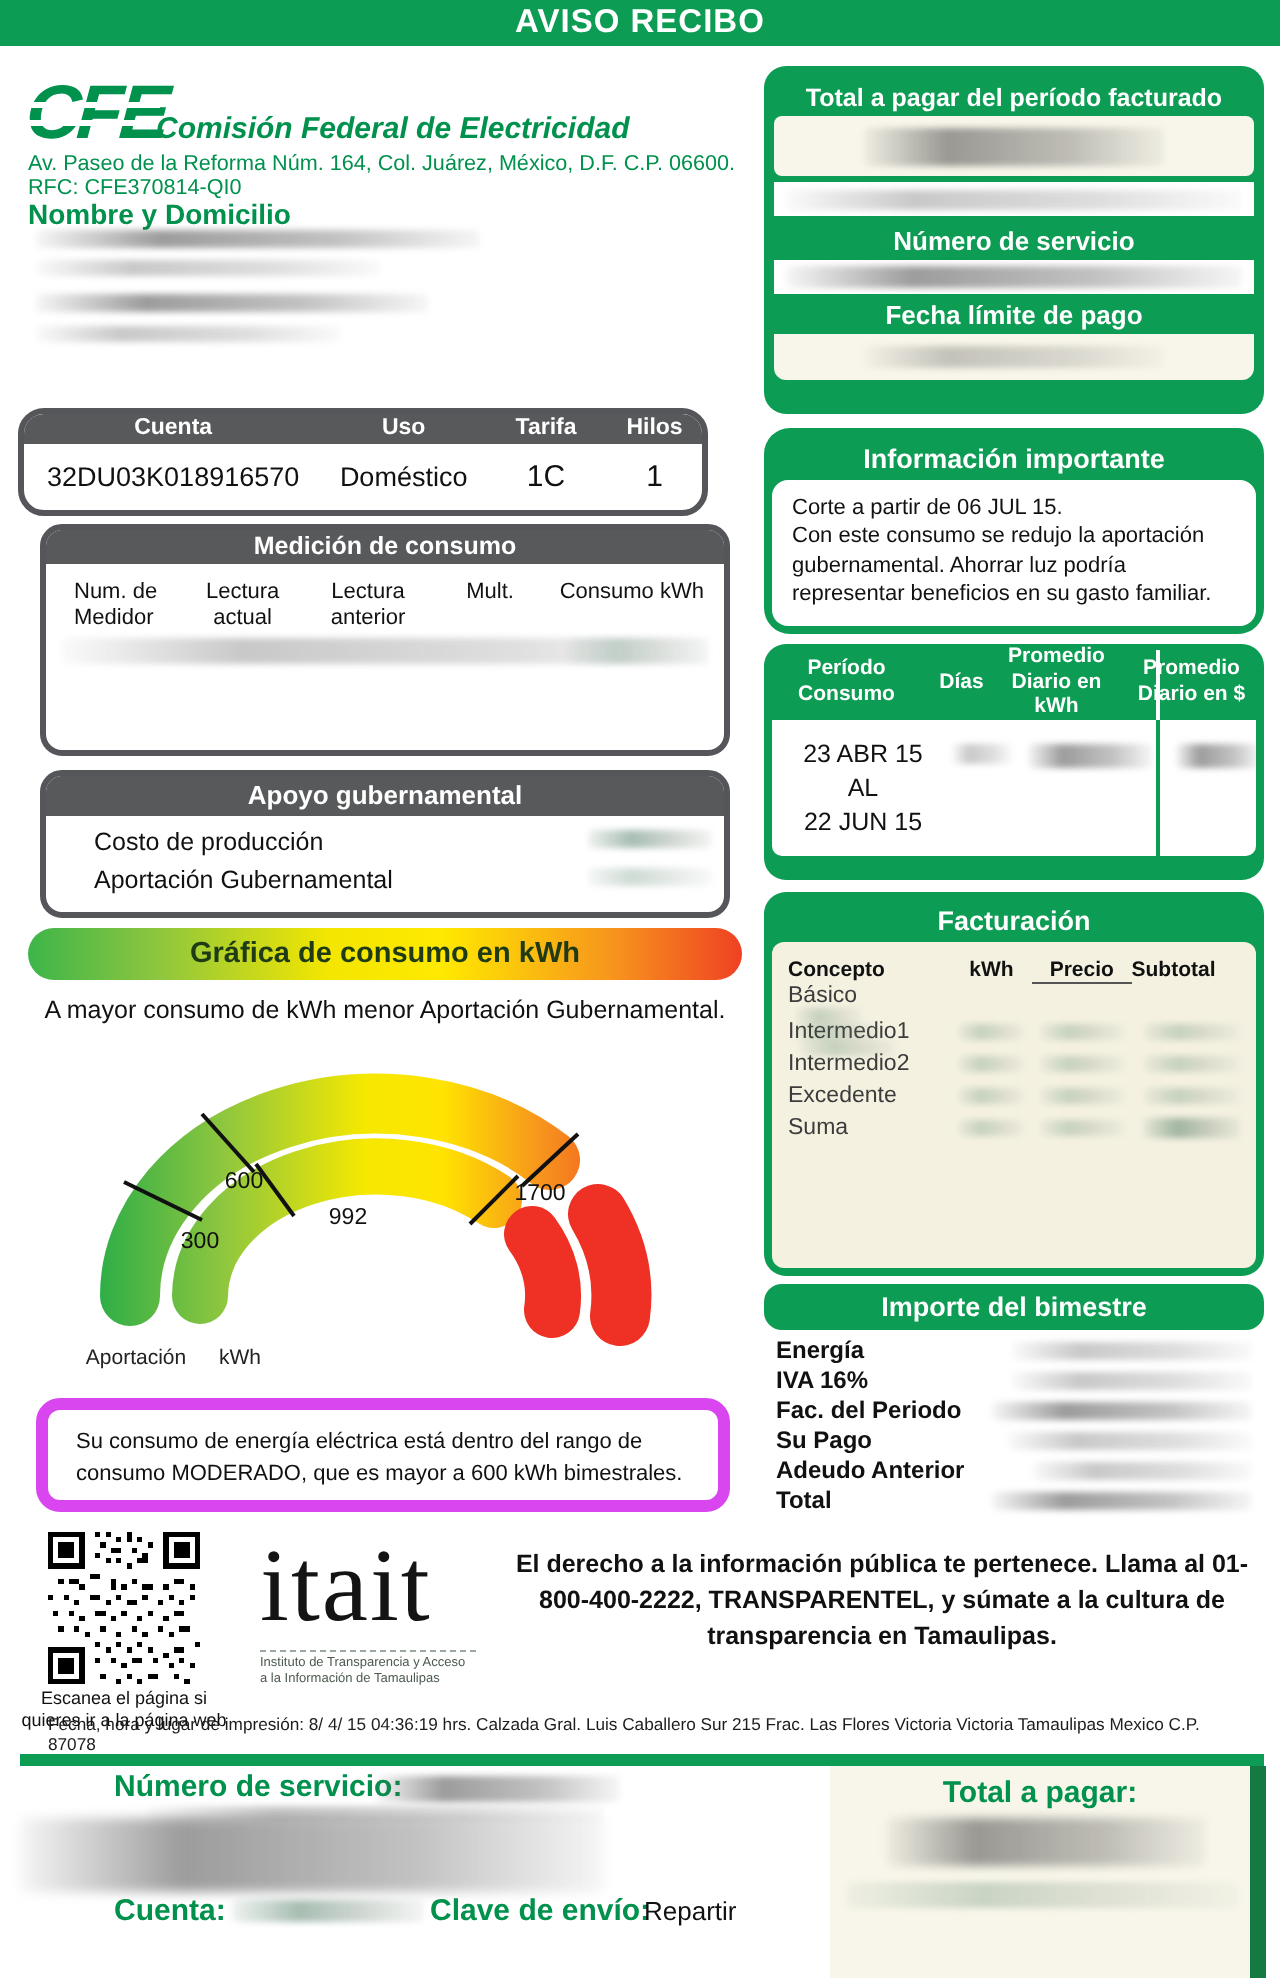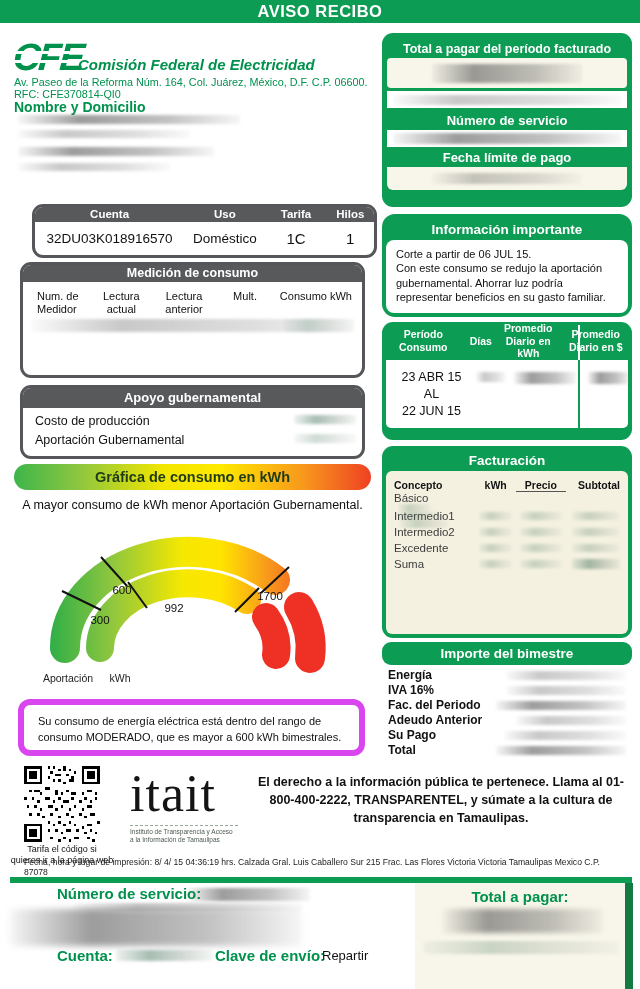--- a/index.html
+++ b/index.html
@@ -34,21 +34,21 @@
   <div class="abs green" style="left:78px;top:56px;font-size:15px;font-weight:bold;font-style:italic;">Comisión Federal de Electricidad</div>
   <div class="abs green" style="left:14px;top:76px;font-size:10.8px;">Av. Paseo de la Reforma Núm. 164, Col. Juárez, México, D.F. C.P. 06600.</div>
   <div class="abs green" style="left:14px;top:88px;font-size:10.8px;">RFC: CFE370814-QI0</div>
   <div class="abs green" style="left:14px;top:99px;font-size:14px;font-weight:bold;">Nombre y Domicilio</div>
 
   <div class="abs blur" style="left:18px;top:115px;width:222px;height:9px;"></div>
   <div class="abs blur lt" style="left:18px;top:130px;width:172px;height:8px;"></div>
   <div class="abs blur" style="left:18px;top:147px;width:196px;height:9px;"></div>
   <div class="abs blur lt" style="left:18px;top:163px;width:152px;height:8px;"></div>
 
-  <div class="graybox" style="left:32px;top:204px;width:339px;height:48px;">
+  <div class="graybox" style="left:9px;top:204px;width:339px;height:48px;border-radius:13px;">
     <div class="grayhead" style="display:flex;height:15px;font-size:11.5px;line-height:15px;">
       <div style="width:44%">Cuenta</div>
       <div style="width:24%">Uso</div>
       <div style="width:18%">Tarifa</div>
       <div style="width:14%">Hilos</div>
     </div>
     <div style="display:flex;height:33px;font-size:13.5px;align-items:center;text-align:center;">
       <div style="width:44%">32DU03K018916570</div>
       <div style="width:24%">Doméstico</div>
       <div style="width:18%;font-size:15px;">1C</div>
@@ -64,21 +64,21 @@
       <div style="width:19%">Lectura anterior</div>
       <div style="width:17%">Mult.</div>
       <div style="width:26%;text-align:right;padding-right:10px;box-sizing:border-box;">Consumo kWh</div>
     </div>
     <div class="blur lt" style="position:absolute;left:8px;right:8px;top:54px;height:13px;"></div>
     <div class="blur gn lt" style="position:absolute;right:8px;top:54px;width:70px;height:13px;"></div>
   </div>
 
   <div class="graybox" style="left:20px;top:385px;width:339px;height:68px;">
     <div class="grayhead" style="height:20px;font-size:13px;line-height:20px;">Apoyo gubernamental</div>
-    <div style="position:relative;height:44px;">
+    <div style="position:relative;height:44px;margin-left:12px;">
       <div style="position:absolute;left:12px;top:6px;font-size:12.5px;">Costo de producción</div>
       <div class="blur gn" style="position:absolute;right:6px;top:7px;width:62px;height:9px;"></div>
       <div style="position:absolute;left:12px;top:25px;font-size:12.5px;text-align:center;">Aportación Gubernamental</div>
       <div class="blur gn lt" style="position:absolute;right:6px;top:26px;width:62px;height:9px;"></div>
     </div>
   </div>
 
   <div class="abs" style="left:14px;top:464px;width:357px;height:26px;border-radius:13px;text-align:center;line-height:26px;
               font-size:14.5px;font-weight:bold;color:#1e3b16;
               background:linear-gradient(90deg,#3db54a,#8dc63f 18%,#f3e600 42%,#ffe900 58%,#f7941d 82%,#ef4123);">Gráfica de consumo en kWh</div>
@@ -172,21 +172,21 @@
     <div style="position:absolute;left:196px;top:3px;width:2px;height:35px;background:#fff;"></div>
   </div>
 
   <div class="gpanel" style="left:382px;top:446px;width:250px;height:192px;padding:4px;">
     <div class="ptitle" style="height:21px;line-height:22px;font-size:13.5px;">Facturación</div>
     <div style="background:#f4f1e1;border-radius:6px;height:163px;box-sizing:border-box;padding:8px 8px 0 8px;position:relative;">
       <div style="display:flex;font-size:10.5px;font-weight:bold;">
         <div style="width:36%;text-align:left;">Concepto</div>
         <div style="width:18%;text-align:center;">kWh</div>
         <div style="width:22%;text-align:center;border-bottom:1px solid #555;">Precio</div>
-        <div style="width:24%;text-align:right;">Subtotal</div>
+        <div style="width:24%;">Subtotal</div>
       </div>
       <div style="display:flex;font-size:11.5px;color:#3c3c3c;height:16px;align-items:flex-start;flex-direction:column;">
         <div style="width:36%">Básico</div>
         <div style="width:18%">
             <div class="blur gn lt fact-bar" style="margin:0 4px;"></div>
           </div>
         <div style="width:22%">
             <div class="blur gn lt fact-bar" style="margin:0 4px;"></div>
           </div>
         <div style="width:24%">
@@ -252,26 +252,26 @@
     </div>
     <div style="position:relative;height:15px;font-size:12px;font-weight:bold;">
       <span style="position:absolute;left:6px;">IVA 16%</span>
       <div class="blur lt" style="position:absolute;right:6px;top:3px;width:120px;height:9px;"></div>
     </div>
     <div style="position:relative;height:15px;font-size:12px;font-weight:bold;">
       <span style="position:absolute;left:6px;">Fac. del Periodo</span>
       <div class="blur" style="position:absolute;right:6px;top:3px;width:130px;height:9px;"></div>
     </div>
     <div style="position:relative;height:15px;font-size:12px;font-weight:bold;">
+      <span style="position:absolute;left:6px;">Su Pago</span>
+      <div class="blur lt" style="position:absolute;right:6px;top:3px;width:122px;height:9px;"></div>
+    </div>
+    <div style="position:relative;height:15px;font-size:12px;font-weight:bold;">
       <span style="position:absolute;left:6px;">Adeudo Anterior</span>
       <div class="blur lt" style="position:absolute;right:6px;top:3px;width:110px;height:9px;"></div>
-    </div>
-    <div style="position:relative;height:15px;font-size:12px;font-weight:bold;">
-      <span style="position:absolute;left:6px;">Su Pago</span>
-      <div class="blur lt" style="position:absolute;right:6px;top:3px;width:122px;height:9px;"></div>
     </div>
     <div style="position:relative;height:15px;font-size:12px;font-weight:bold;">
       <span style="position:absolute;left:6px;">Total</span>
       <div class="blur" style="position:absolute;right:6px;top:3px;width:130px;height:9px;"></div>
     </div>
   </div>
 
   <svg class="abs" style="left:24px;top:766px;shape-rendering:crispEdges;" width="76" height="76" viewBox="0 0 29 29">
     <rect x="0" y="0" width="29" height="29" fill="#fff"></rect>
     <g fill="#000">
@@ -366,21 +366,21 @@
       <rect x="10" y="27" width="1" height="1"></rect>
         <rect x="13" y="28" width="1" height="1"></rect>
         <rect x="15" y="27" width="1" height="1"></rect>
       <rect x="17" y="28" width="1" height="1"></rect>
         <rect x="19" y="27" width="2" height="1"></rect>
         <rect x="24" y="27" width="1" height="1"></rect>
       <rect x="26" y="28" width="1" height="1"></rect>
     </g>
   </svg>
   <div class="abs" style="left:2px;top:844px;width:120px;text-align:center;font-size:9px;line-height:1.2;">
-    <div>Tarifa el código si</div>
+    <div>Escanea el página si</div>
     <div>quieres ir a la página web</div>
   </div>
 
   <div class="abs" style="left:130px;top:764px;font-family:'Liberation Serif',serif;font-size:52px;color:#141414;letter-spacing:1px;">itait</div>
   <div class="abs" style="left:130px;top:825px;width:108px;font-size:6.5px;color:#4c5a4e;border-top:1px dashed #9aa79c;padding-top:2px;line-height:1.3;">
     <div>Instituto de Transparencia y Acceso</div>
     <div>a la Información de Tamaulipas</div>
   </div>
 
   <div class="abs" style="left:250px;top:773px;width:382px;font-size:12.5px;font-weight:bold;text-align:center;line-height:1.45;">El derecho a la información pública te pertenece. Llama al 01-800-400-2222, TRANSPARENTEL, y súmate a la cultura de transparencia en Tamaulipas.</div>

